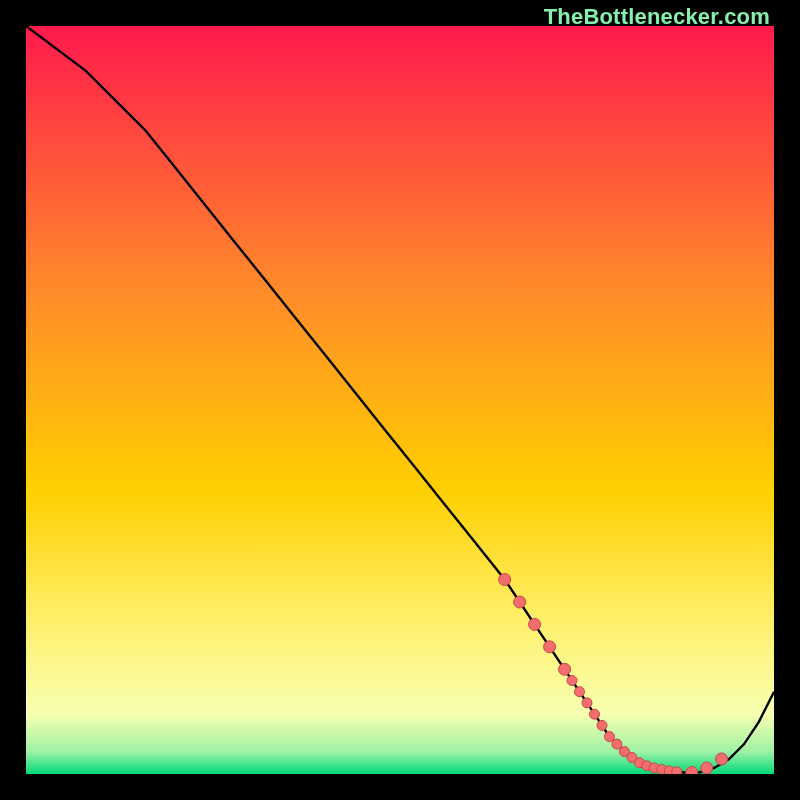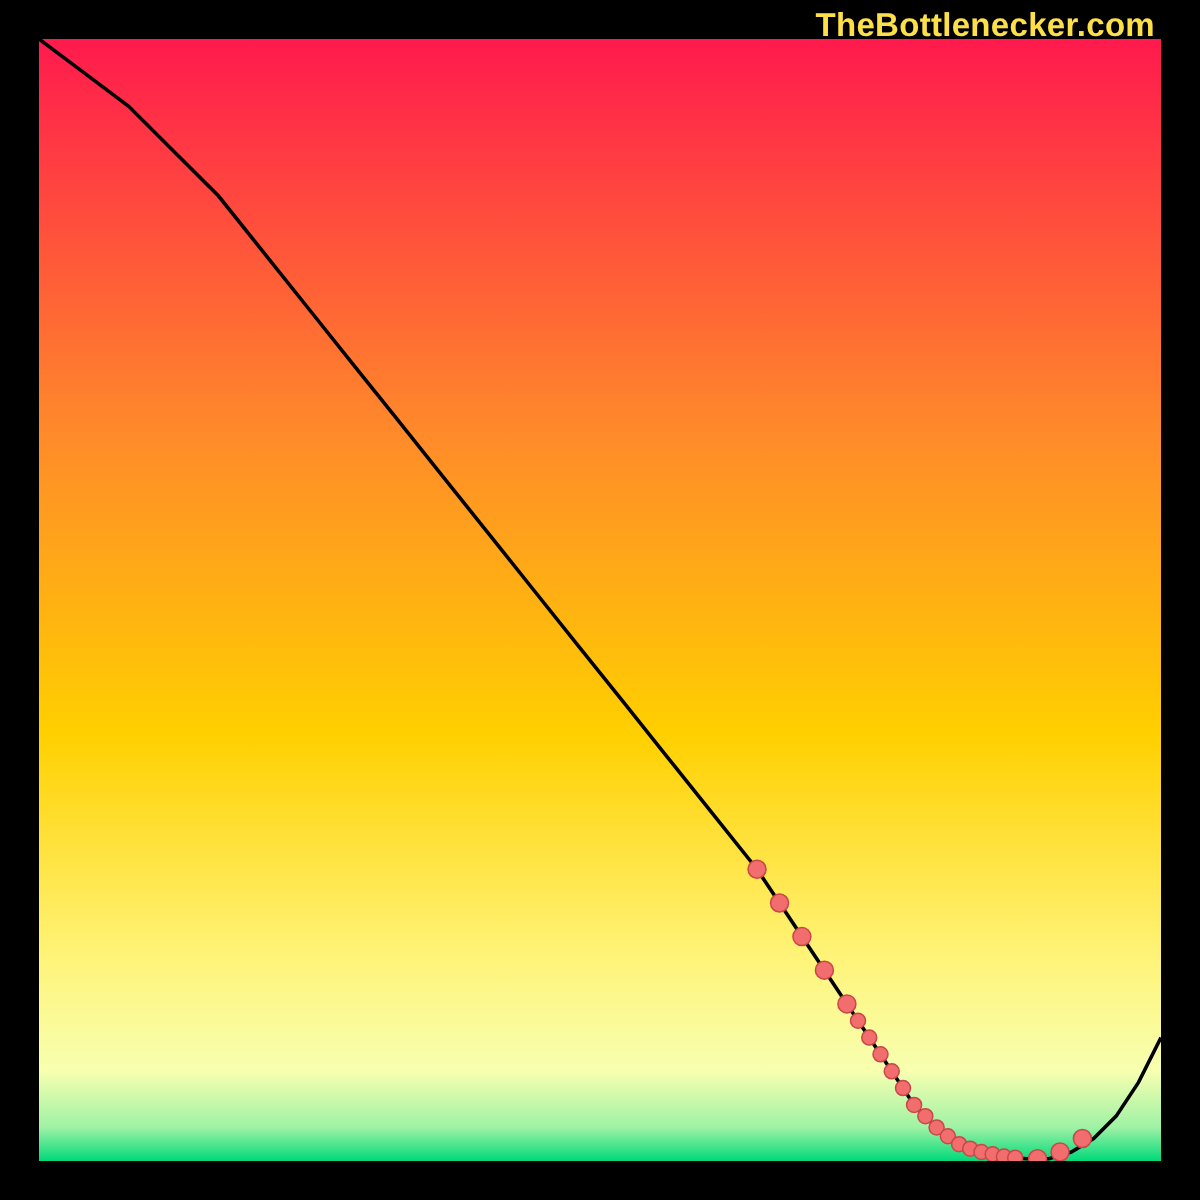--- a/index.html
+++ b/index.html
@@ -23,21 +23,21 @@
     position: absolute;
     left: 0;
     top: 0;
     width: 748px;
     height: 748px;
   }
   .watermark {
     position: absolute;
     top: 4px;
     right: 30px;
-    color: #fde047;
+    color: #86efac;
     font-size: 22px;
     font-weight: 600;
     letter-spacing: 0.2px;
     user-select: none;
   }
   svg {
     display: block;
   }
 </style>
 </head>

